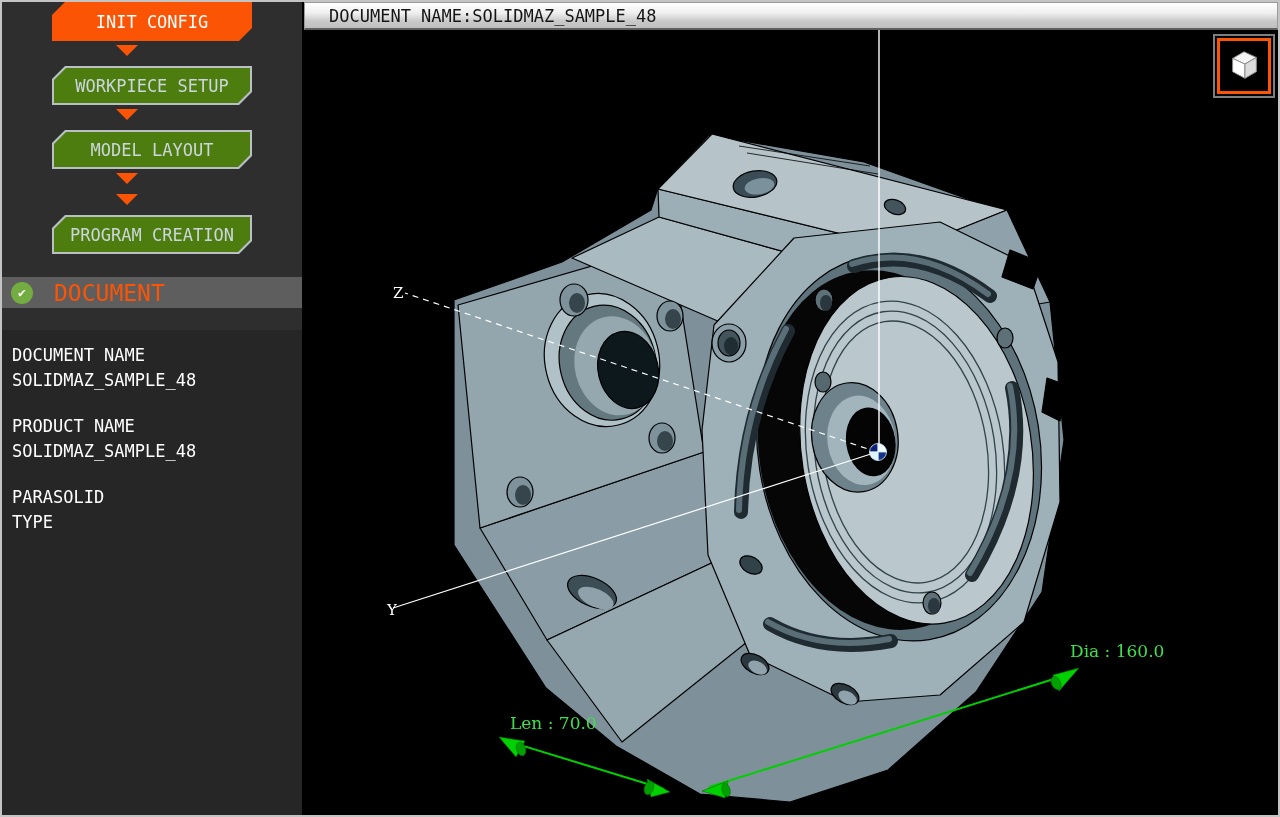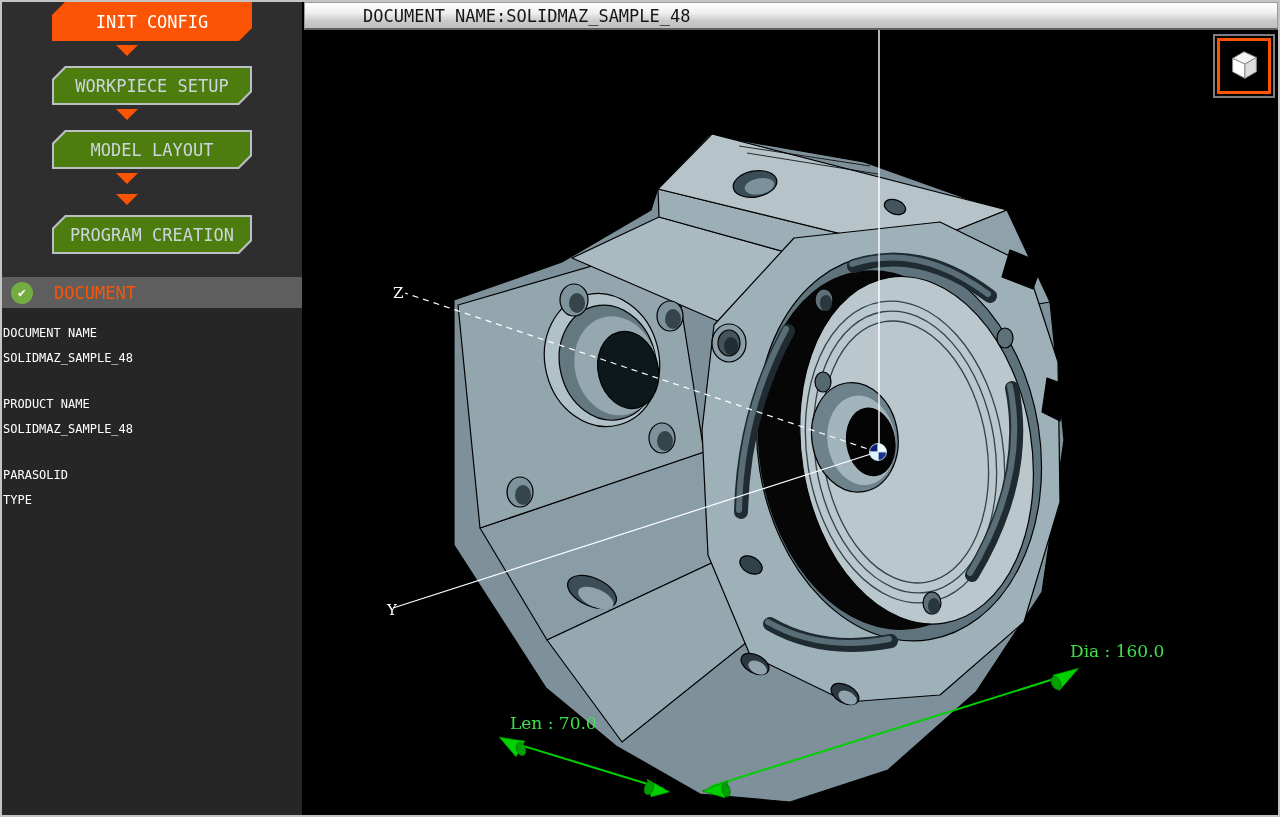--- a/index.html
+++ b/index.html
@@ -35,34 +35,35 @@
   }
   .doc-header{
     margin-top:23px;height:31px;background:#5e5e5e;
     display:flex;align-items:center;flex:none;
   }
   .check{
     width:22px;height:22px;border-radius:50%;background:#73ad41;
     color:#fff;font-size:13px;display:flex;align-items:center;justify-content:center;
     margin-left:9px;flex:none;
   }
-  .doc-title{margin-left:21px;color:#fc5405;font-size:17px;}
+  .doc-title{margin-left:21px;color:#fc5405;font-size:23px;}
   .doc-fields{
-    flex:1;background:#262626;color:#ffffff;font-size:12px;
-    padding:13px 6px 0 1px;
+    flex:1;background:#262626;color:#ffffff;font-size:17px;
+    padding:13px 6px 0 10px;
+    margin-top:22px;
   }
   .field-group{margin-bottom:21px;}
   .field-group div{line-height:25px;white-space:nowrap;}
   
   .main{position:absolute;left:300px;right:0;top:0;bottom:0;background:#000;}
   .titlebar{
     height:28px;margin-left:2px;
     background:linear-gradient(#ffffff,#efefef 40%,#c9c9c9 72%,#bfbfbf);
     border:1px solid #9a9a9a;border-bottom:2px solid #5f5f5f;
-    display:flex;align-items:center;padding-left:58px;
+    display:flex;align-items:center;padding-left:24px;
     font-size:17px;color:#151515;white-space:nowrap;
   }
   .viewport{position:absolute;left:2px;right:0;top:28px;bottom:0;background:#000;}
   .scene{position:absolute;left:0;top:0;}
   .axis-label{font-family:"DejaVu Serif",serif;font-size:15px;fill:#ffffff;}
   .dim-label{font-family:"DejaVu Serif",serif;font-size:17px;fill:#3fe04b;}
   .viewcube{
     position:absolute;top:4px;right:3px;width:62px;height:64px;
     background:#000;border:2px solid #7e7e7e;padding:0;cursor:pointer;
   }

